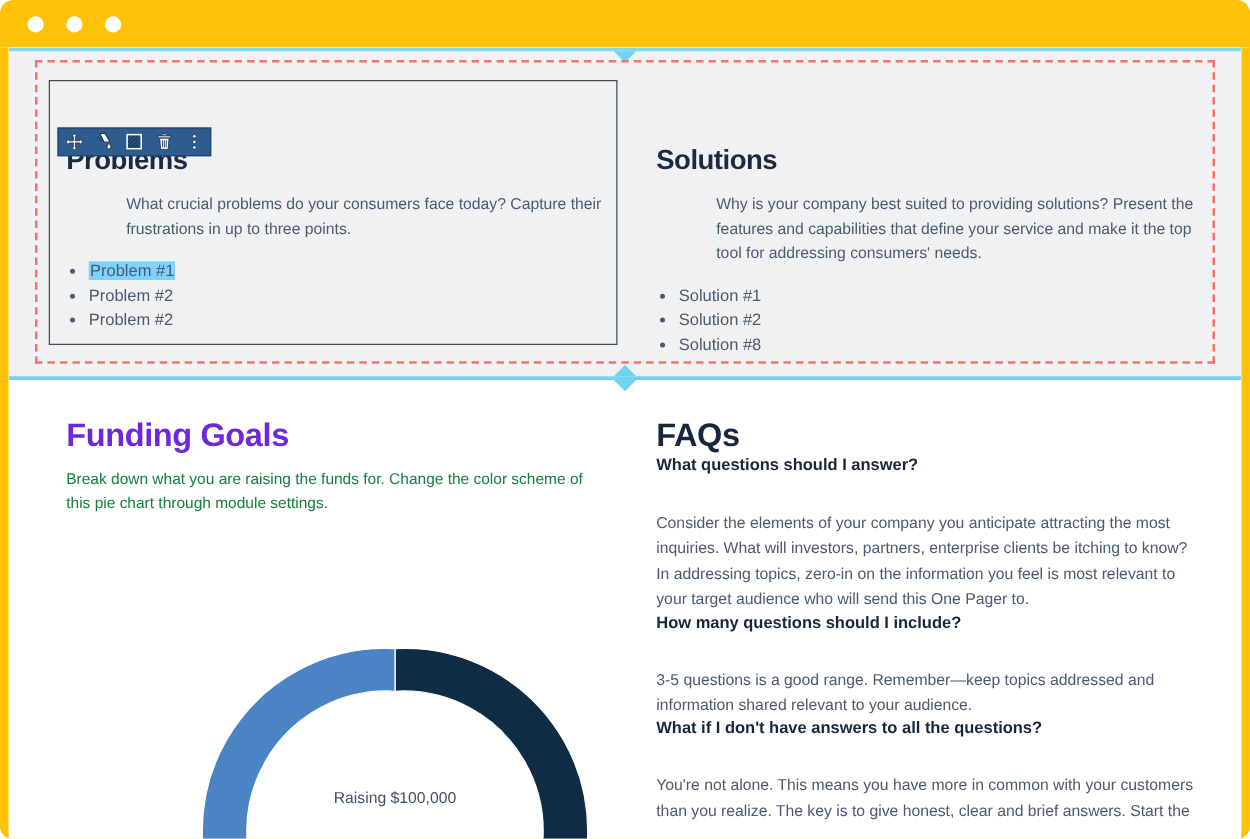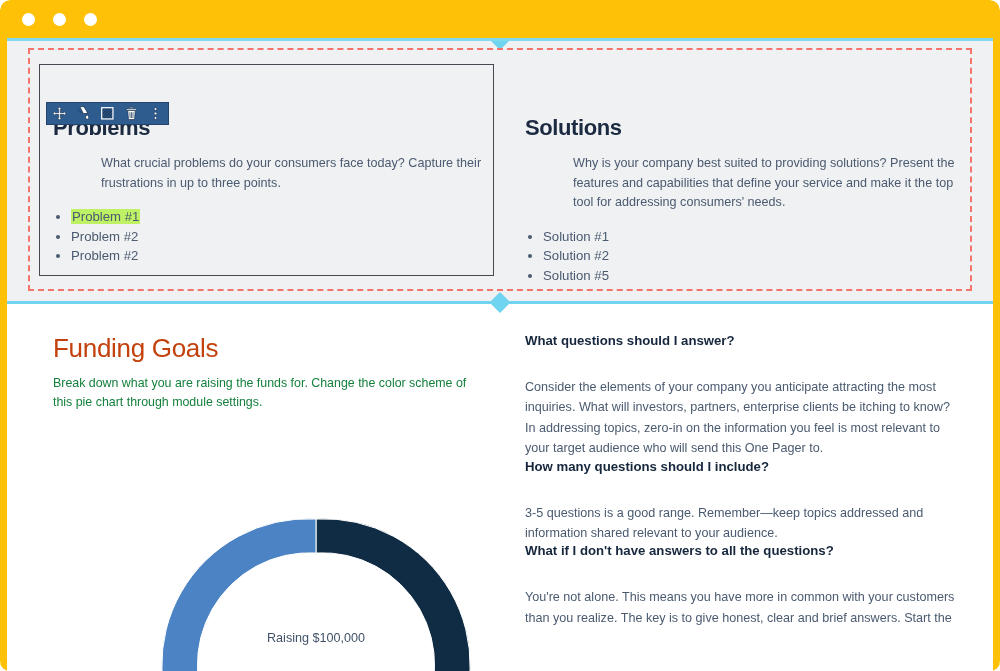--- a/index.html
+++ b/index.html
@@ -161,29 +161,29 @@
     margin-top: 14px;
     padding-left: 18px;
     list-style: disc;
   }
   ul.mod-list li {
     font-size: 13.2px;
     line-height: 1.48;
     color: #4A5A70;
   }
   li .hl {
-    background: #bef264;
+    background: #7dd3fc;
     padding: 0 1px;
   }
 
   
   h2.fg-title {
     font-size: 26px;
-    font-weight: 400;
-    color: #c2410c;
+    font-weight: 700;
+    color: #6d28d9;
     letter-spacing: -0.3px;
   }
   p.fg-sub {
     font-size: 12.4px;
     line-height: 1.55;
     color: #15803d;
     margin-top: 10px;
   }
 
   
@@ -309,21 +309,21 @@
         <li><span>Problem #2</span></li>
       </ul>
     </div>
 
     <div class="pane" style="left:518px; top:78px; width:430px;">
       <h1 class="mod-title">Solutions</h1>
       <p class="mod-body">Why is your company best suited to providing solutions? Present the features and capabilities that define your service and make it the top tool for addressing consumers' needs.</p>
       <ul class="mod-list">
         <li><span>Solution #1</span></li>
         <li><span>Solution #2</span></li>
-        <li><span>Solution #5</span></li>
+        <li><span>Solution #8</span></li>
       </ul>
     </div>
 
     <div class="pane" style="left:46px; top:295px; width:432px; height:338px;">
       <h2 class="fg-title">Funding Goals</h2>
       <p class="fg-sub">Break down what you are raising the funds for. Change the color scheme of this pie chart through module settings.</p>
 
       <div class="donut-wrap">
         <svg width="426" height="262" viewBox="0 0 426 262">
 
@@ -349,20 +349,21 @@
                    A 146 146 0 0 0 83 307.2
                    L 113.3 289.0
                    A 112 112 0 0 1 213 115
                    Z" fill="#4C83C4" stroke="#ffffff" stroke-width="1"></path>
         </svg>
         <div class="donut-label">Raising $100,000</div>
       </div>
     </div>
 
     <div class="pane" style="left:518px; top:295px; width:432px; height:338px; overflow:hidden;">
+      <h2 class="faq-title">FAQs</h2>
 
       <h3 class="faq-q">What questions should I answer?</h3>
       <p class="faq-a">Consider the elements of your company you anticipate attracting the most inquiries. What will investors, partners, enterprise clients be itching to know? In addressing topics, zero-in on the information you feel is most relevant to your target audience who will send this One Pager to.</p>
 
       <h3 class="faq-q">How many questions should I include?</h3>
       <p class="faq-a">3-5 questions is a good range. Remember—keep topics addressed and information shared relevant to your audience.</p>
 
       <h3 class="faq-q">What if I don't have answers to all the questions?</h3>
       <p class="faq-a">You're not alone. This means you have more in common with your customers than you realize. The key is to give honest, clear and brief answers. Start the</p>
     </div>

